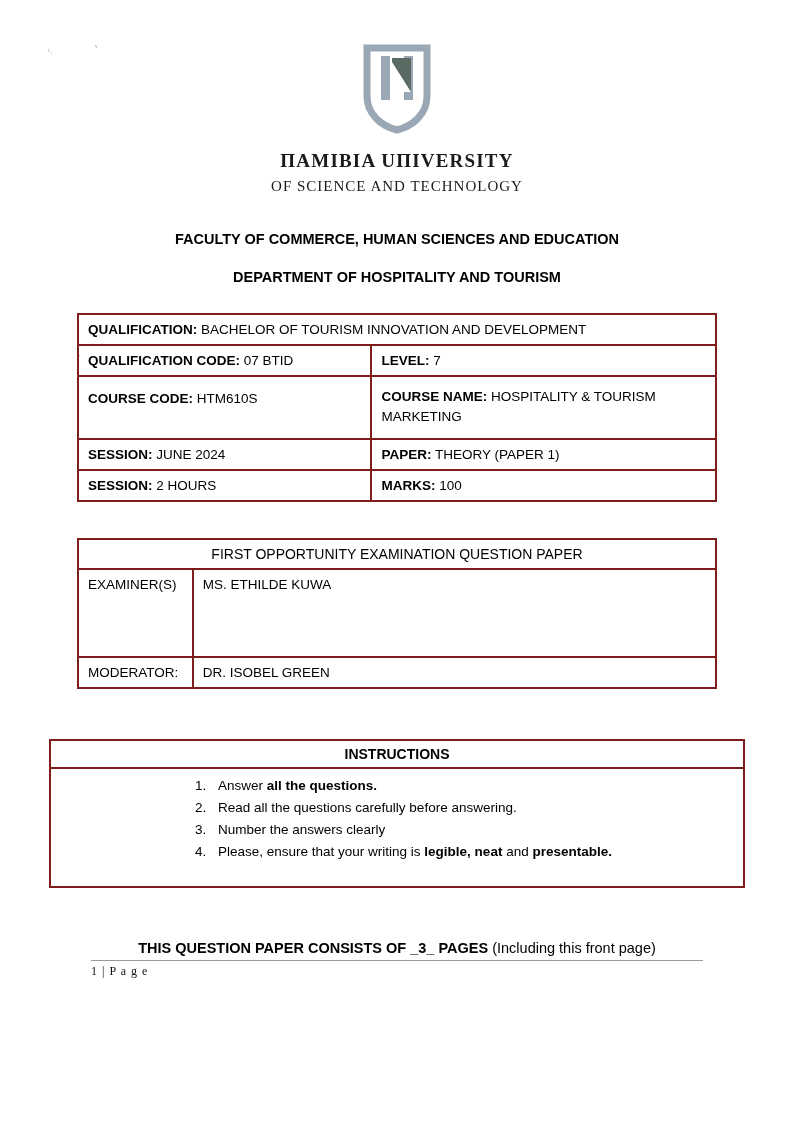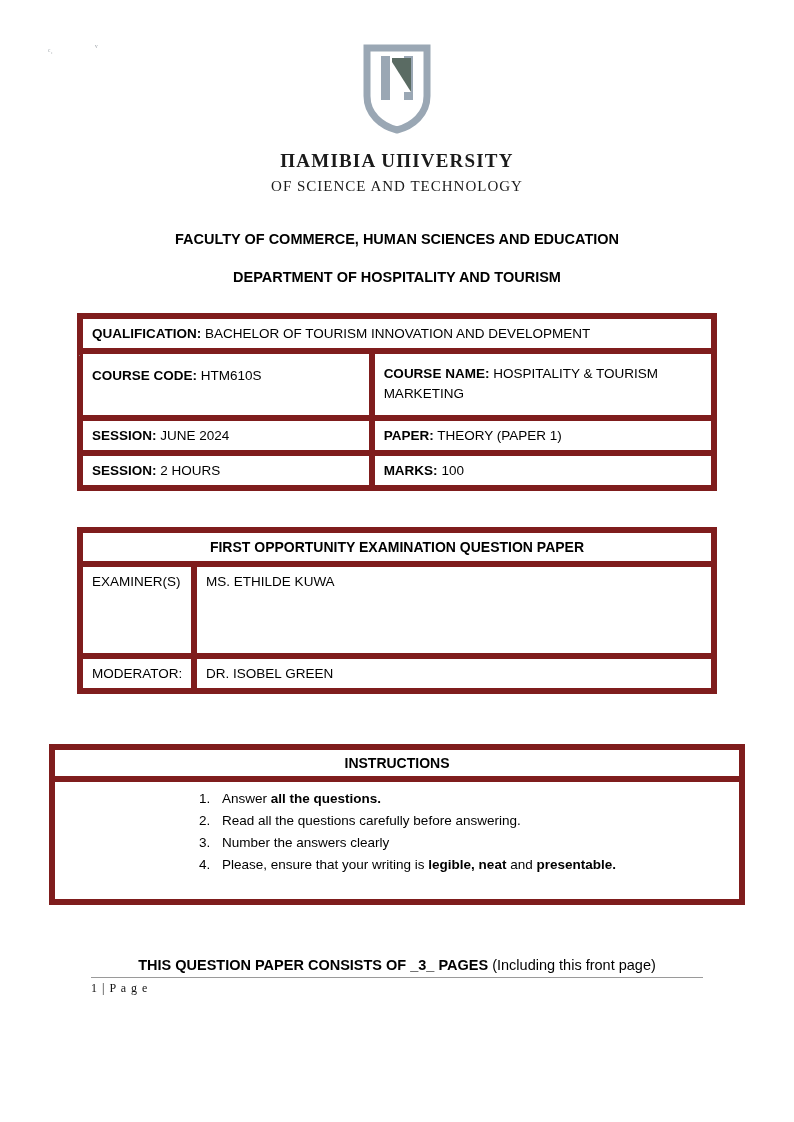--- a/index.html
+++ b/index.html
@@ -72,39 +72,39 @@
   }
 
   
   .tbl {
     border-collapse: collapse;
     table-layout: fixed;
     font-size: 13.5px;
     color: #000;
   }
   .tbl td, .tbl th {
-    border: 6px solid #7f1d1d;
+    border: 2px solid #7f1d1d;
     padding: 7px 9px;
     vertical-align: top;
     text-align: left;
     font-weight: normal;
   }
   .b { font-weight: bold; }
 
   #qual-table {
     width: 640px;
     margin: 28px auto 0 auto;
   }
   #exam-table {
     width: 640px;
     margin: 36px auto 0 auto;
   }
   #exam-table .hdr {
     text-align: center;
-    font-weight: bold;
+    font-weight: normal;
     font-size: 14px;
     padding: 6px 9px;
   }
   #instr-table {
     width: 696px;
     margin: 50px auto 0 auto;
   }
   #instr-table .hdr {
     text-align: center;
     font-weight: bold;
@@ -178,20 +178,30 @@
         <col style="width:54%">
       </colgroup>
     <tbody>
       <tr>
         <td colspan="2">
           <span class="b">QUALIFICATION:</span>
           <span>BACHELOR OF TOURISM INNOVATION AND DEVELOPMENT</span>
         </td>
       </tr>
       <tr>
+        <td>
+          <span class="b">QUALIFICATION CODE:</span>
+          <span>07 BTID</span>
+        </td>
+        <td>
+          <span class="b">LEVEL:</span>
+          <span>7</span>
+        </td>
+      </tr>
+      <tr>
         <td style="padding-top:14px;padding-bottom:14px;">
           <span class="b">COURSE CODE:</span>
           <span>HTM610S</span>
         </td>
         <td style="padding-top:10px;padding-bottom:10px;line-height:1.5;">
           <span class="b">COURSE NAME:</span>
           <span>HOSPITALITY &amp; TOURISM MARKETING</span>
         </td>
       </tr>
       <tr>

